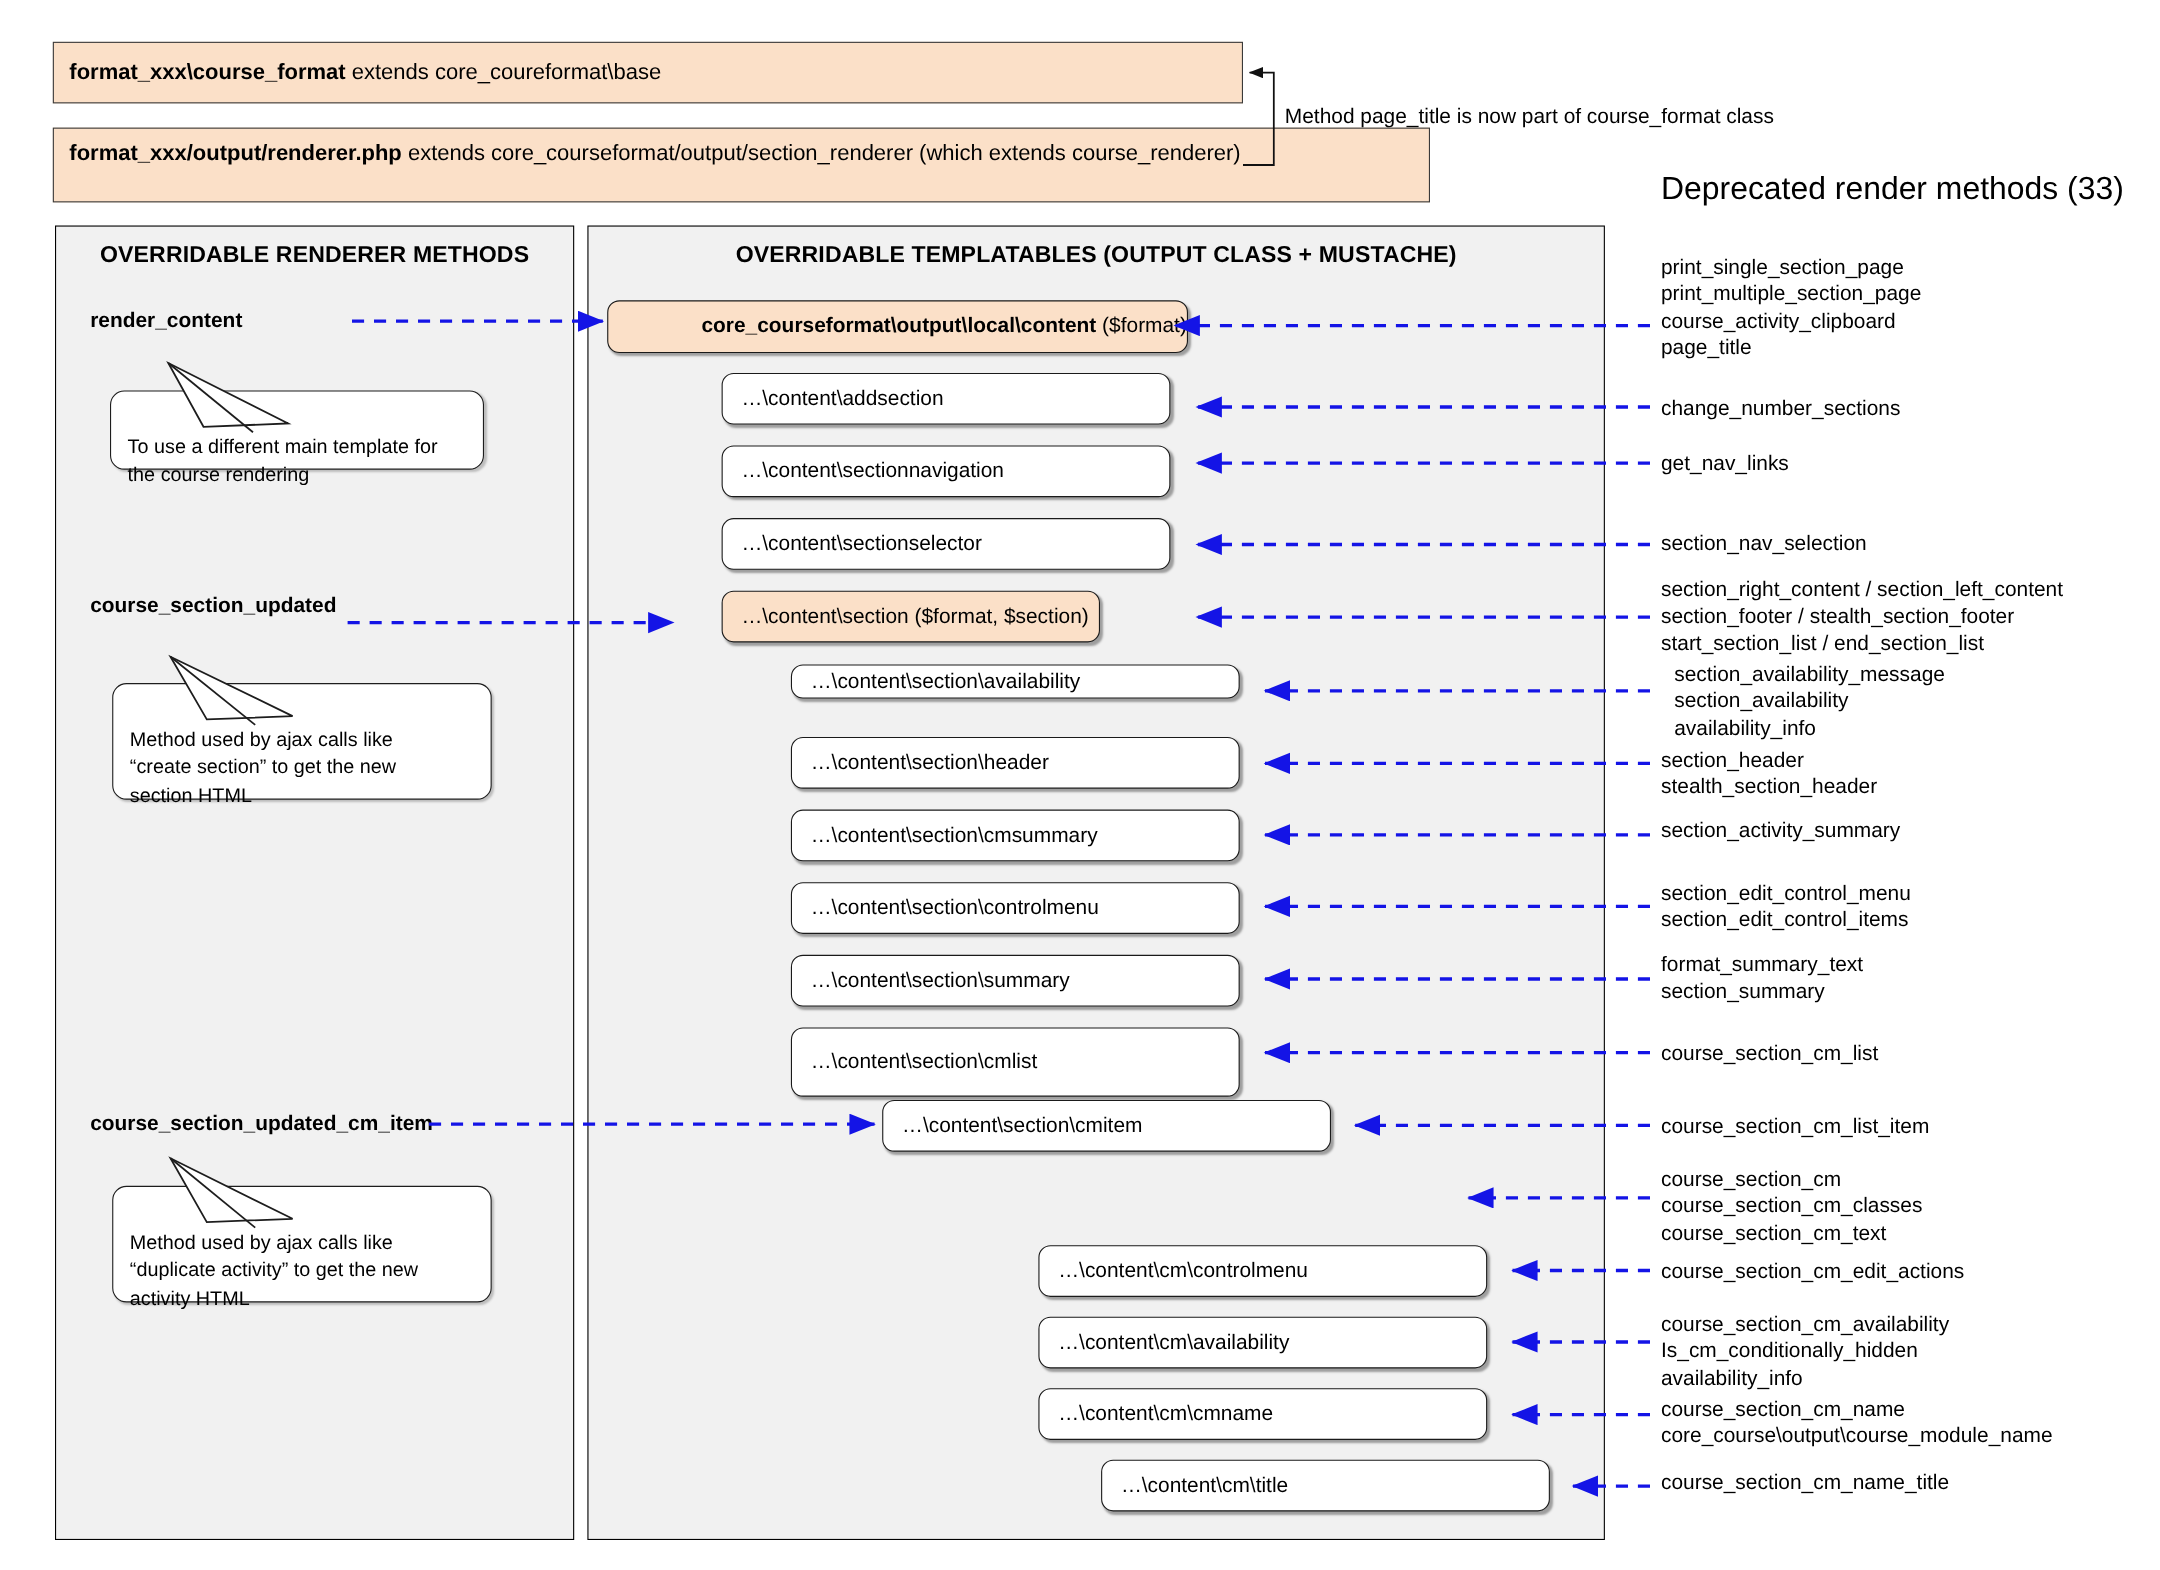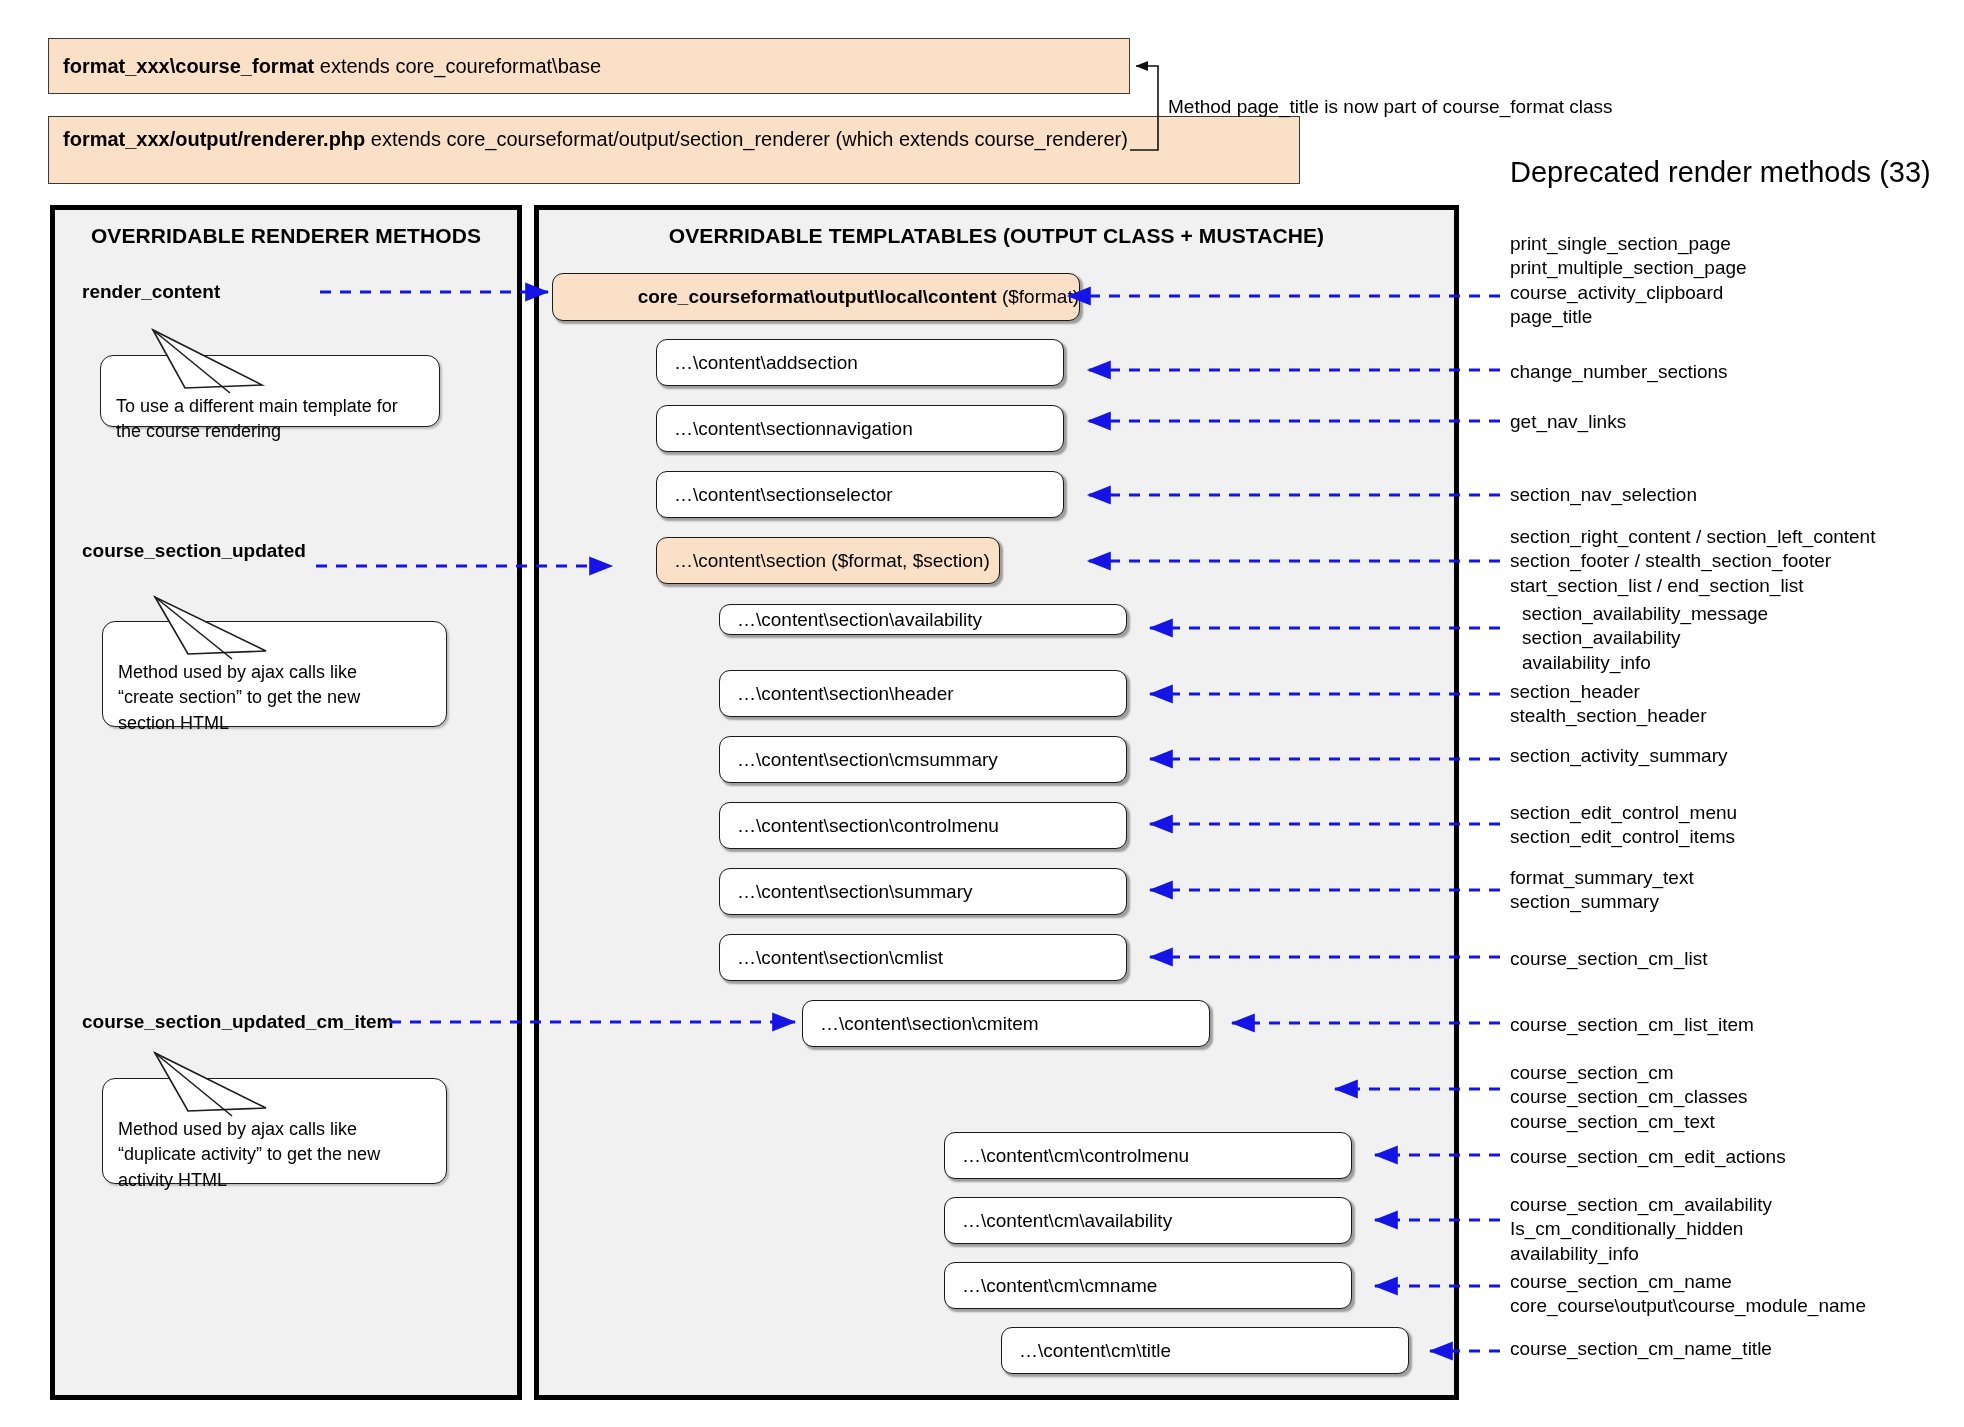--- a/index.html
+++ b/index.html
@@ -43,21 +43,21 @@
     position: absolute;
     left: 1510px; top: 156px;
     font-size: 29px;
     white-space: nowrap;
   }
 
   
   .panel {
     position: absolute;
     background: #f1f1f1;
-    border: 5px solid #000000;
+    border: 1px solid #000000;
   }
   #panel-left  { left: 50px;  top: 205px; width: 472px;  height: 1195px; }
   #panel-mid   { left: 534px; top: 205px; width: 925px;  height: 1195px; }
   .panel-title {
     position: absolute;
     top: 14px; left: 0; right: 0;
     text-align: center;
     font-size: 21px;
     font-weight: bold;
     letter-spacing: .1px;
@@ -165,21 +165,21 @@
   <div class="tbox" style="left:656px; top:339px; width:408px; height:47px;">…\content\addsection</div>
   <div class="tbox" style="left:656px; top:405px; width:408px; height:47px;">…\content\sectionnavigation</div>
   <div class="tbox" style="left:656px; top:471px; width:408px; height:47px;">…\content\sectionselector</div>
   <div class="tbox accent normalw" style="left:656px; top:537px; width:344px; height:47px;">…\content\section ($format, $section)</div>
 
   <div class="tbox" style="left:719px; top:604px; width:408px; height:31px;">…\content\section\availability</div>
   <div class="tbox" style="left:719px; top:670px; width:408px; height:47px;">…\content\section\header</div>
   <div class="tbox" style="left:719px; top:736px; width:408px; height:47px;">…\content\section\cmsummary</div>
   <div class="tbox" style="left:719px; top:802px; width:408px; height:47px;">…\content\section\controlmenu</div>
   <div class="tbox" style="left:719px; top:868px; width:408px; height:47px;">…\content\section\summary</div>
-  <div class="tbox" style="left:719px; top:934px; width:408px; height:47px;">…\content\section\cmlist</div>
+  <div class="tbox" style="left:719px; top:934px; width:408px; height:63px;">…\content\section\cmlist</div>
 
   <div class="tbox" style="left:802px; top:1000px; width:408px; height:47px;">…\content\section\cmitem</div>
 
   <div class="tbox" style="left:944px; top:1132px; width:408px; height:47px;">…\content\cm\controlmenu</div>
   <div class="tbox" style="left:944px; top:1197px; width:408px; height:47px;">…\content\cm\availability</div>
   <div class="tbox" style="left:944px; top:1262px; width:408px; height:47px;">…\content\cm\cmname</div>
   <div class="tbox" style="left:1001px; top:1327px; width:408px; height:47px;">…\content\cm\title</div>
 
   <div class="dep" style="top:232px;">print_single_section_page
 print_multiple_section_page

